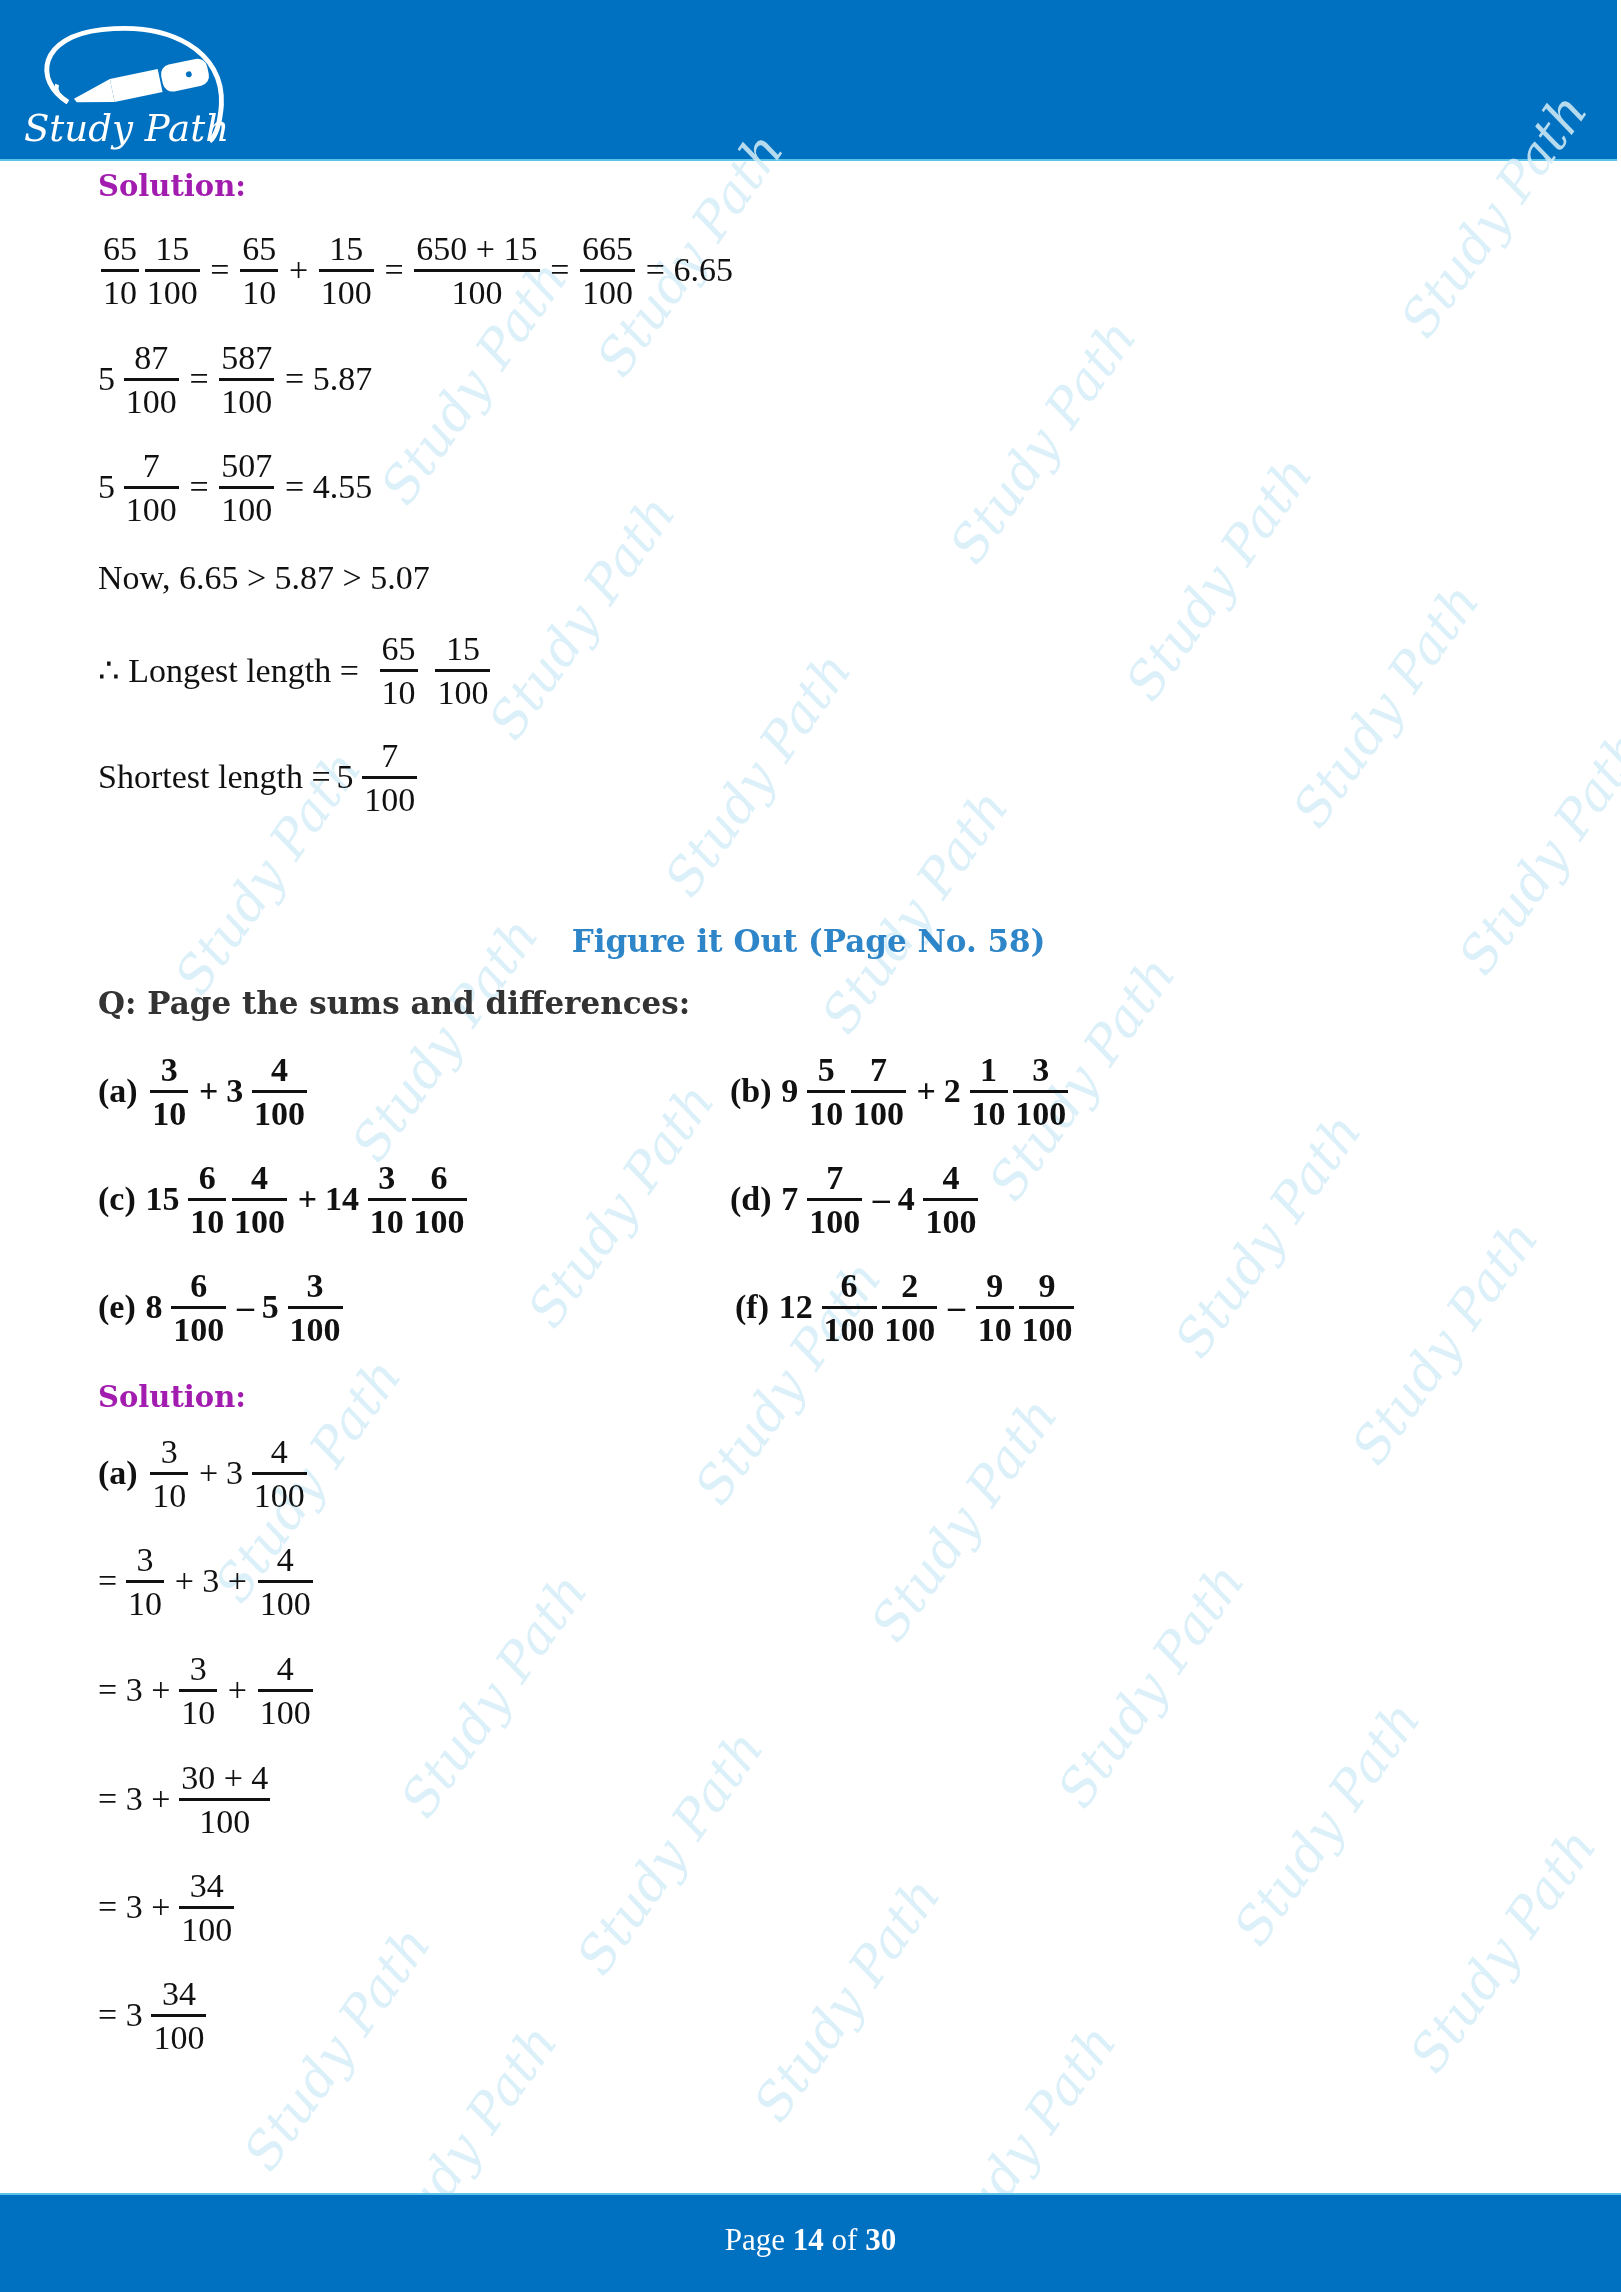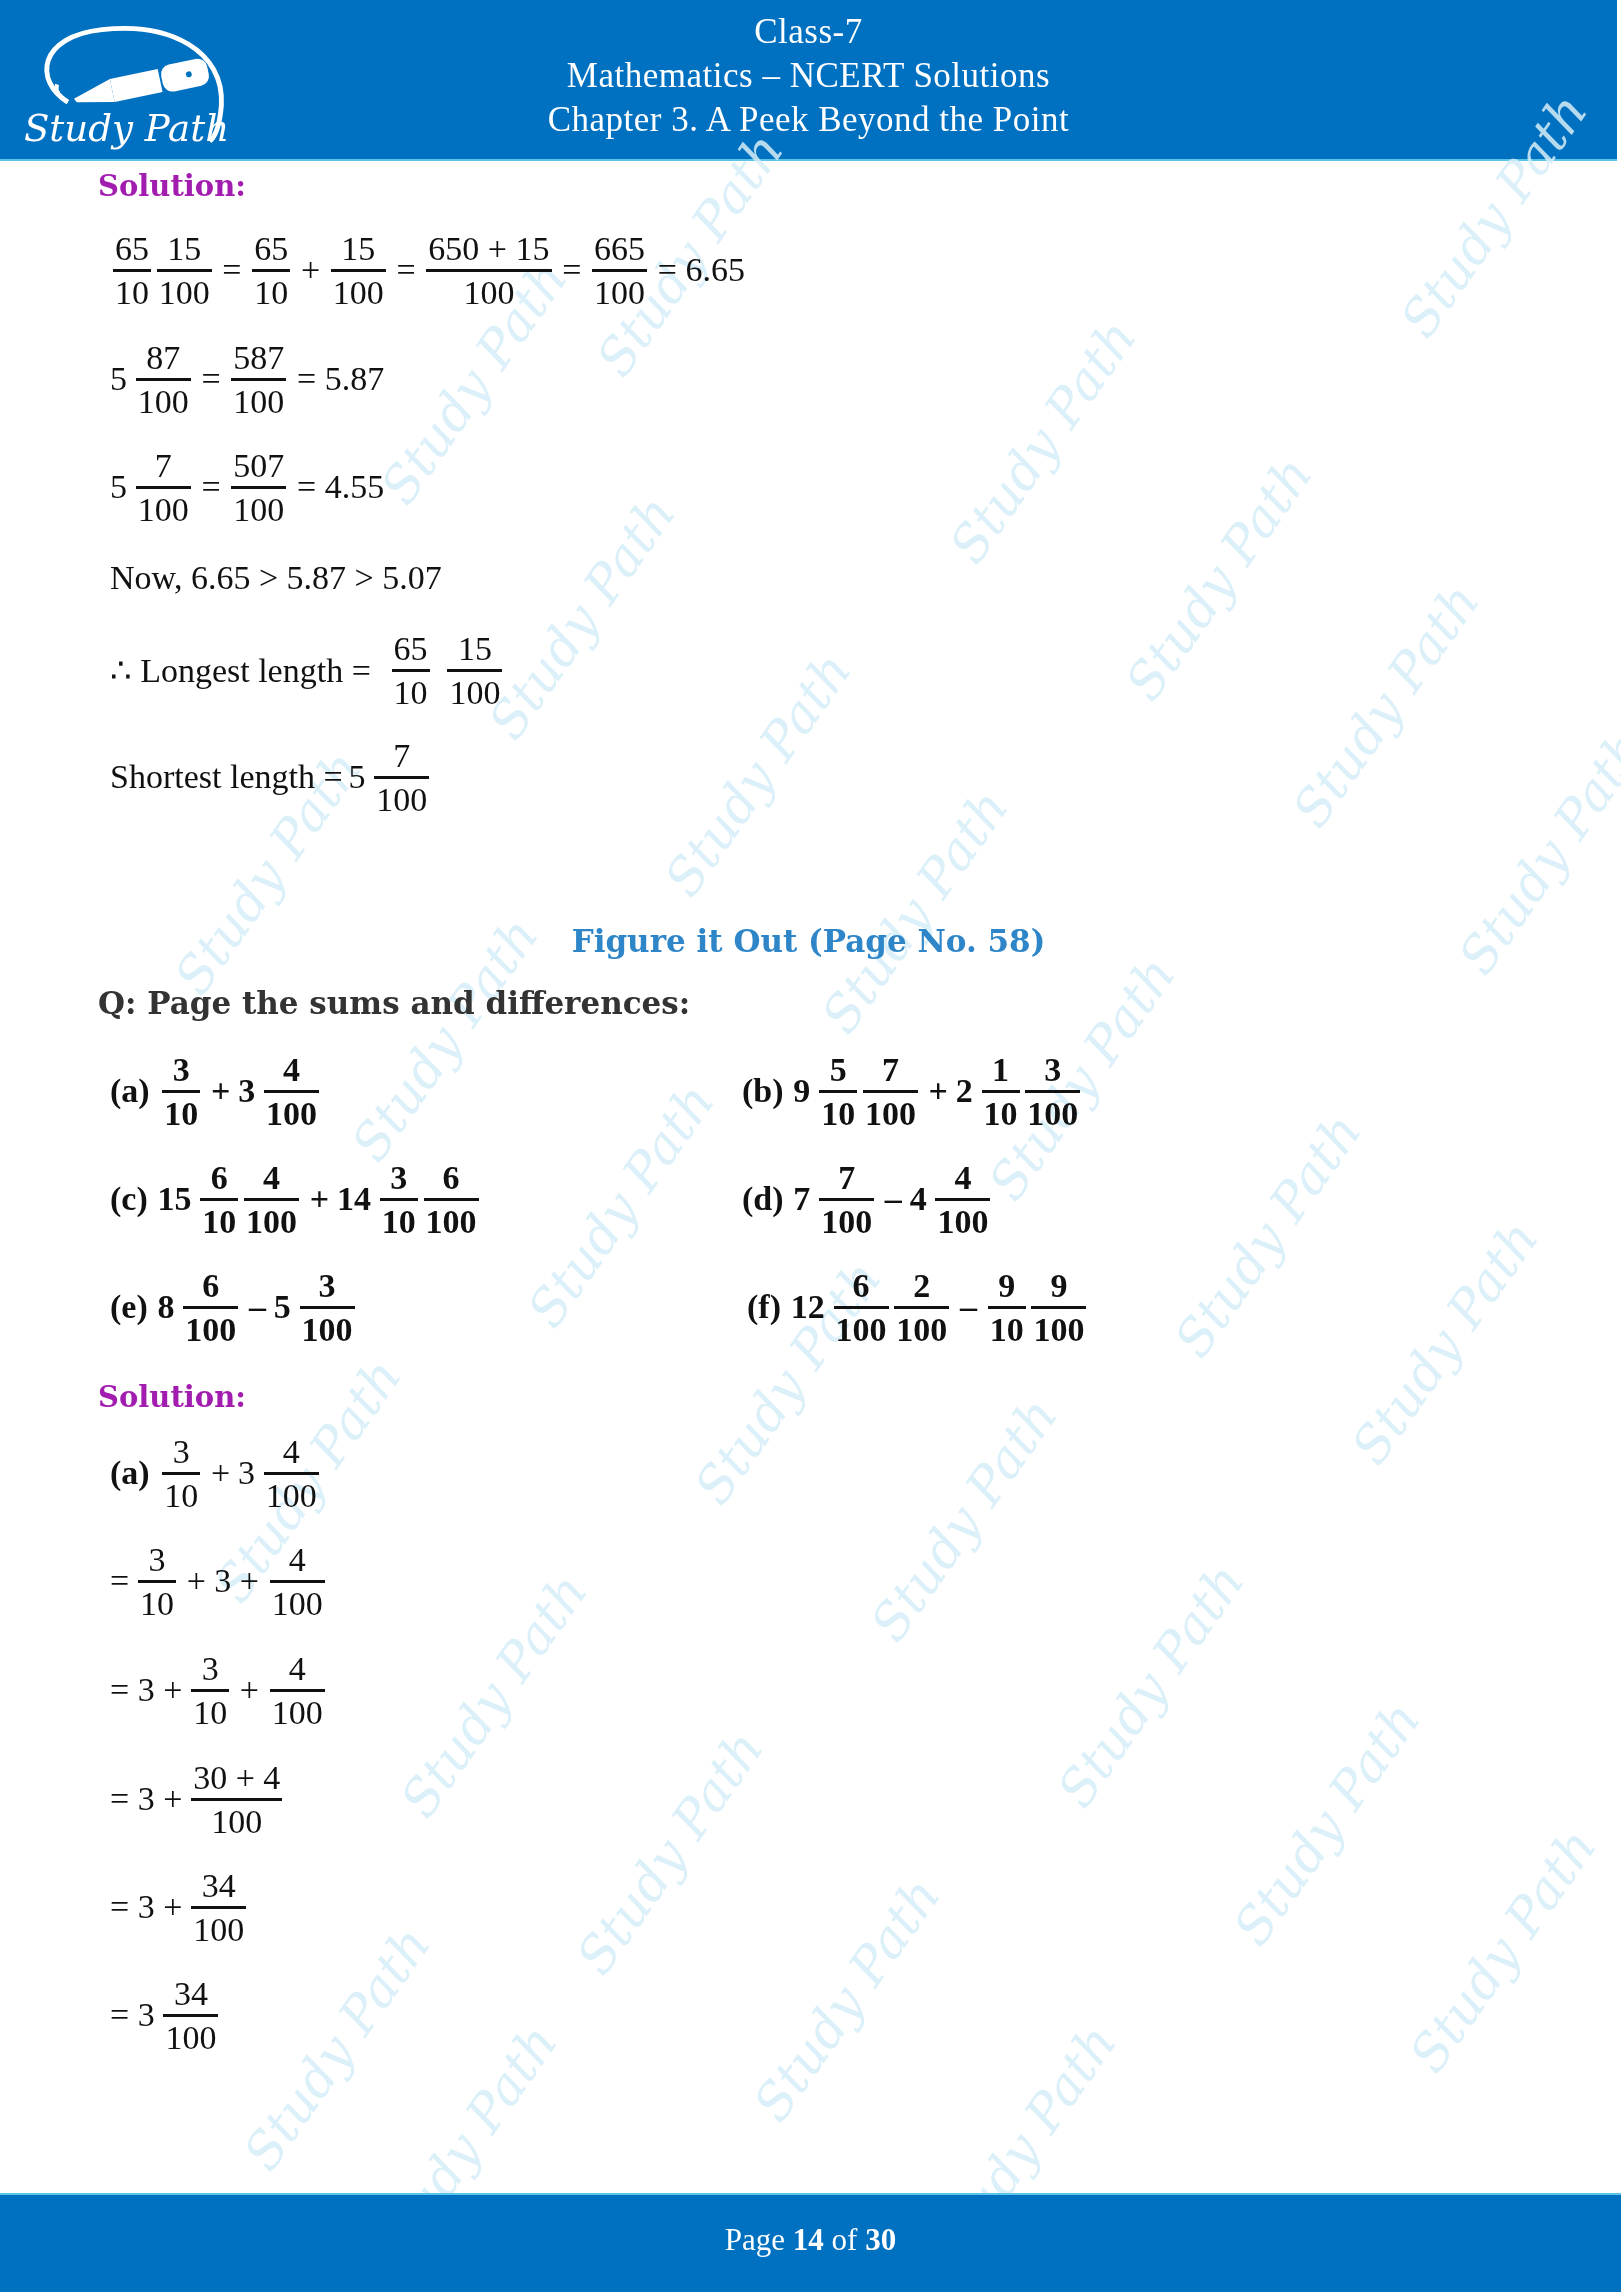--- a/index.html
+++ b/index.html
@@ -82,21 +82,20 @@
       width: 1470px;
     }
     .line {
       position: absolute;
       left: 0;
       display: flex;
       align-items: center;
       font-size: 34px;
       white-space: nowrap;
       font-family: "Liberation Serif", "DejaVu Serif", serif;
-      margin-left: 12px;
     }
     .green-heading {
       position: absolute;
       left: 0;
       font-family: "DejaVu Serif", serif;
       font-weight: bold;
       font-size: 29px;
       color: #a21caf;
     }
     .figure-heading {
@@ -148,25 +147,20 @@
     <path d="M55 92 C20 70 25 25 90 18 C160 10 215 40 212 95 C210 120 205 128 200 132" fill="none" stroke="#fff" stroke-width="5"></path>
     <path d="M55 92 C45 86 42 80 44 74" fill="none" stroke="#fff" stroke-width="4"></path>
     <g transform="rotate(-12 130 75)">
       <rect x="100" y="62" width="50" height="24" fill="#fff"></rect>
       <rect x="152" y="60" width="48" height="28" rx="10" fill="#fff"></rect>
       <polygon points="100,62 100,86 62,78 60,74" fill="#fff"></polygon>
       <circle cx="180" cy="74" r="3" fill="#0070c0"></circle>
     </g>
     <text x="115" y="132" text-anchor="middle" font-family="DejaVu Serif, serif" font-style="italic" font-size="38" fill="#fff">Study Path</text>
   </svg>
-  <div class="header-titles">
-    <div>Class-7</div>
-    <div>Mathematics – NCERT Solutions</div>
-    <div>Chapter 3. A Peek Beyond the Point</div>
-  </div>
 </div>
 
 <div class="watermark" style="left:549px;top:225px;">Study Path</div>
 <div class="watermark" style="left:1353px;top:186px;">Study Path</div>
 <div class="watermark" style="left:333px;top:353px;">Study Path</div>
 <div class="watermark" style="left:902px;top:412px;">Study Path</div>
 <div class="watermark" style="left:1078px;top:549px;">Study Path</div>
 <div class="watermark" style="left:441px;top:588px;">Study Path</div>
 <div class="watermark" style="left:617px;top:745px;">Study Path</div>
 <div class="watermark" style="left:1245px;top:676px;">Study Path</div>

